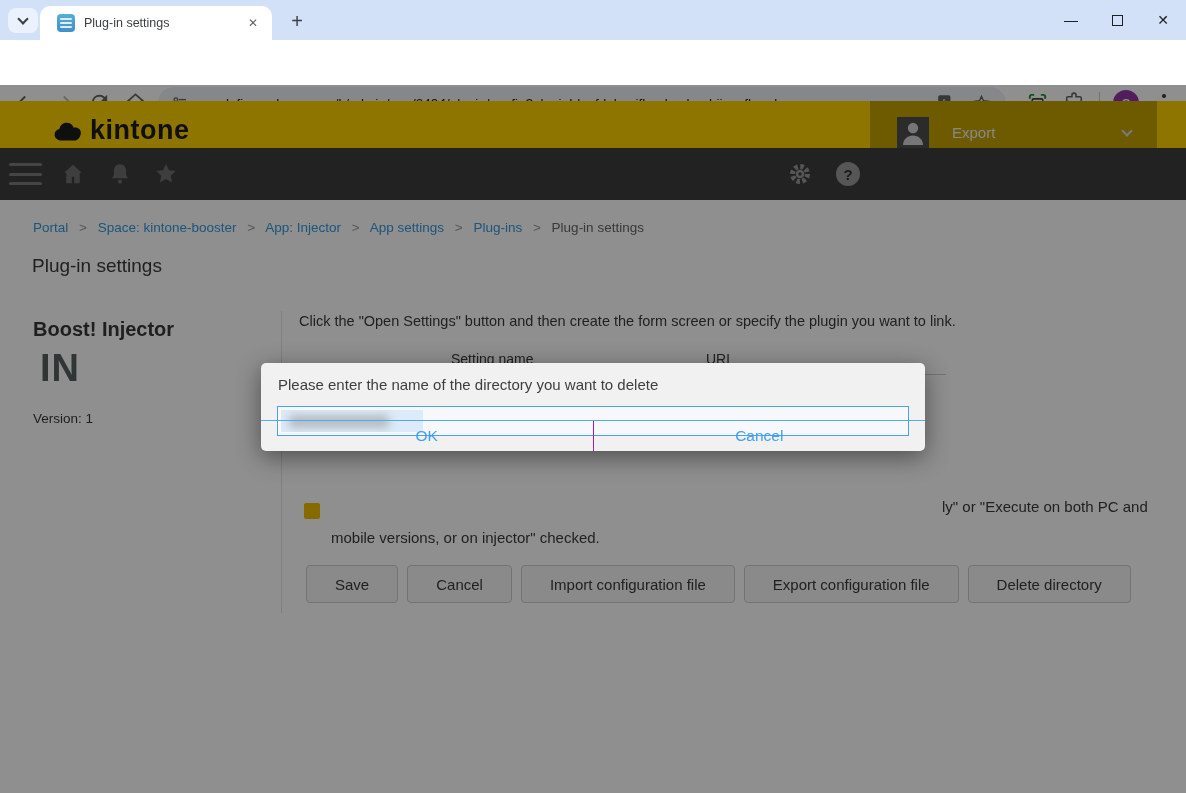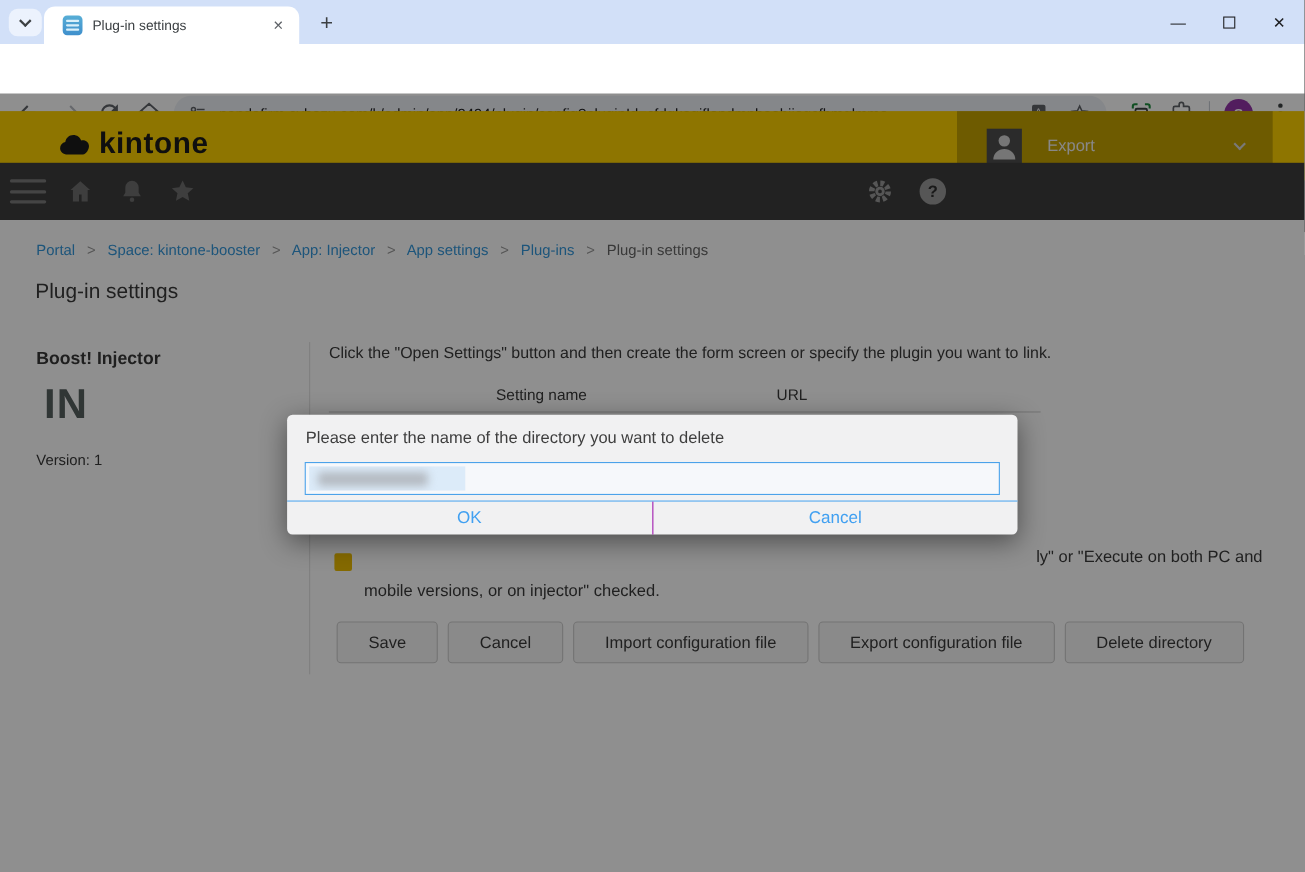--- a/index.html
+++ b/index.html
@@ -66,21 +66,21 @@
   .ksearch-btn { position:absolute; left:1110px; top:151px; width:47px; height:46px; background:#f1f1f1;
     display:flex; align-items:center; justify-content:center; cursor:pointer; }
 
   .content { position:absolute; left:16px; top:200px; width:1186px; height:593px; background:#fff;margin-top:11px; }
   .breadcrumb { position:absolute; left:17px; top:9px; font-size:13.5px; white-space:nowrap; }
   .bc-link { color:#3598db; cursor:pointer; }
   .bc-sep { color:#999; margin:0 7px; }
   .bc-last { color:#666; }
   .page-title { position:absolute; left:16px; top:44px; font-size:19px; color:#3a3a3a; }
 
-  .plugin-name { position:absolute; left:17px; top:107px; font-size:16px; font-weight:bold; color:#383838; }
+  .plugin-name { position:absolute; left:17px; top:107px; font-size:20px; font-weight:bold; color:#383838; }
   .plugin-mark { position:absolute; left:24px; top:136px; font-size:38px; font-weight:bold;
     color:#57605f; letter-spacing:1px; }
   .plugin-version { position:absolute; left:17px; top:200px; font-size:13.5px; color:#383838; }
   .vdivider { position:absolute; left:265px; top:100px; width:1px; height:302px; background:#e2e2e2; }
 
   .intro { position:absolute; left:283px; top:102px; font-size:14.5px; color:#3a3a3a; }
   .th-setting { position:absolute; left:435px; top:140px; font-size:14px; color:#3a3a3a; }
   .th-url { position:absolute; left:690px; top:140px; font-size:14px; color:#3a3a3a; }
   .thline { position:absolute; left:283px; top:163px; width:647px; height:1px; background:#cfcfcf; }
   .open-settings { position:absolute; left:284px; top:167px; width:66px; height:24px; background:#f6f6f6;
@@ -92,21 +92,21 @@
   .notice-line2 { position:absolute; left:315px; top:318px; font-size:15px; color:#3a3a3a; white-space:nowrap; }
 
   .btn-row { position:absolute; left:290px; top:354px; display:flex; gap:9px; }
   .kbtn { height:38px; padding:0 28px; font-size:15px; color:#3a3a3a; background:#f6f6f6;
     border:1px solid #cdcdcd; border-radius:4px; font-family:"Liberation Sans",sans-serif; cursor:pointer;
     white-space:nowrap; }
 
   
   .overlay { position:absolute; left:0; top:85px; width:1186px; height:708px;
     background:rgba(0,0,0,0.44); z-index:10; }
-  .dialog { position:absolute; left:261px; top:377px; width:664px; height:109px; background:#f1f1f2;
+  .dialog { position:absolute; left:261px; top:363px; width:664px; height:88px; background:#f1f1f2;
     border-radius:5px; box-shadow:0 6px 24px rgba(0,0,0,0.45); z-index:20; }
   .dlg-msg { position:absolute; left:17px; top:13px; font-size:15px; color:#3e3e3e; }
   .dlg-input { position:absolute; left:16px; top:43px; width:632px; height:30px; background:#f6f8fb;
     border:1px solid #4ba2ea; font-family:"Liberation Sans",sans-serif; }
   .dlg-blob { position:absolute; left:20px; top:47px; width:142px; height:22px; background:#dcebf9;
     overflow:hidden; }
   .dlg-blob i { display:block; margin:5px 0 0 8px; width:100px; height:13px; background:#b4bac1;
     border-radius:3px; filter:blur(4px); }
   .dlg-btnrow { position:absolute; left:0; right:0; bottom:0; height:31px; border-top:1px solid #57a9ef;
     display:flex; }

